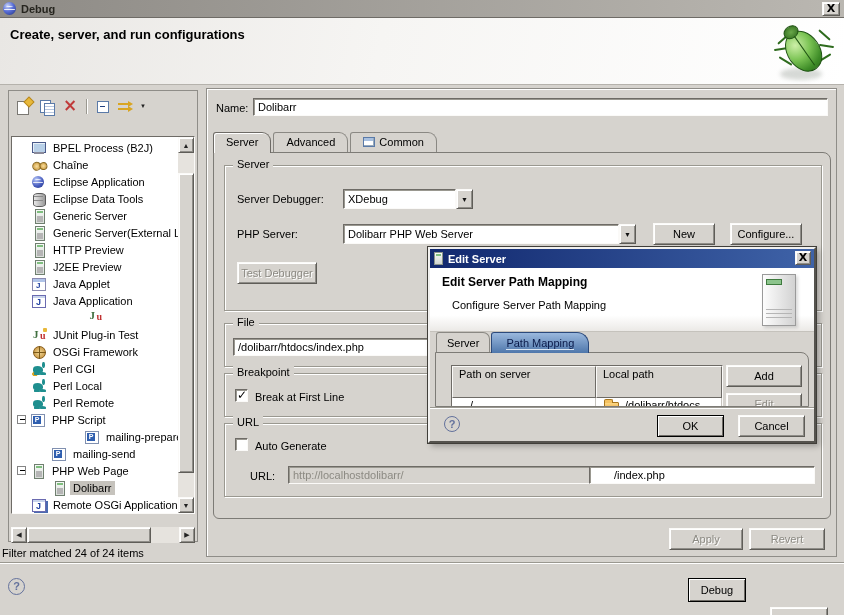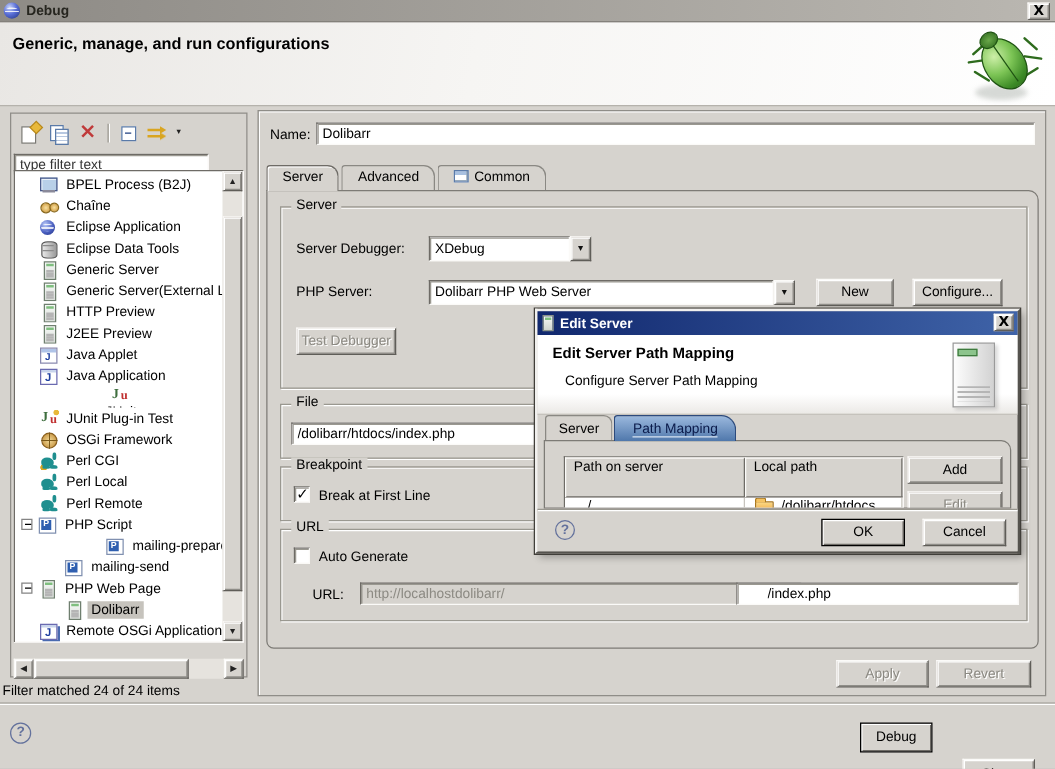--- a/index.html
+++ b/index.html
@@ -176,21 +176,21 @@
 
 <div id="window">
 
   <div id="titlebar">
     <span class="eclipse-icon"></span>
     <span class="t-text">Debug</span>
     <span id="win-close" class="xbtn raised">X</span>
   </div>
 
   <div id="banner">
-    <div id="banner-title">Generic, manage, and run configurations</div>
+    <div id="banner-title">Create, server, and run configurations</div>
     <div id="bug">
       <span class="bug-shadow"></span>
       <span class="leg" style="left:4px;top:18px;transform:rotate(-42deg)"></span>
       <span class="leg" style="left:2px;top:28px;transform:rotate(-8deg)"></span>
       <span class="leg" style="left:6px;top:40px;transform:rotate(32deg)"></span>
       <span class="leg" style="right:4px;top:14px;transform:rotate(42deg)"></span>
       <span class="leg" style="right:2px;top:25px;transform:rotate(8deg)"></span>
       <span class="leg" style="right:4px;top:37px;transform:rotate(-32deg)"></span>
       <span class="bug-body"></span>
     </div>
@@ -199,21 +199,20 @@
   <div id="left-panel">
     <div id="toolbar">
         <span class="tb new-config-icon"></span>
         <span class="tb duplicate-icon"></span>
         <span class="tb delete-icon"></span>
         <span class="tb-sep"></span>
         <span class="tb collapse-all-icon"></span>
         <span class="tb filter-icon"></span>
         <span class="tb dropdown-arrow-icon"></span>
       </div>
-    <input id="filter-input" type="text" value="type filter text" style="">
     <div id="tree">
       <div id="tree-rows">
           <div class="tree-row" style="padding-left: 4px;">
             <span class="exp-space"></span>
             <span class="ti bpel-process-icon"></span>
             <span class="tree-label">BPEL Process (B2J)</span>
           </div>
           <div class="tree-row" style="padding-left: 4px;">
             <span class="exp-space"></span>
             <span class="ti binoculars-icon"></span>

